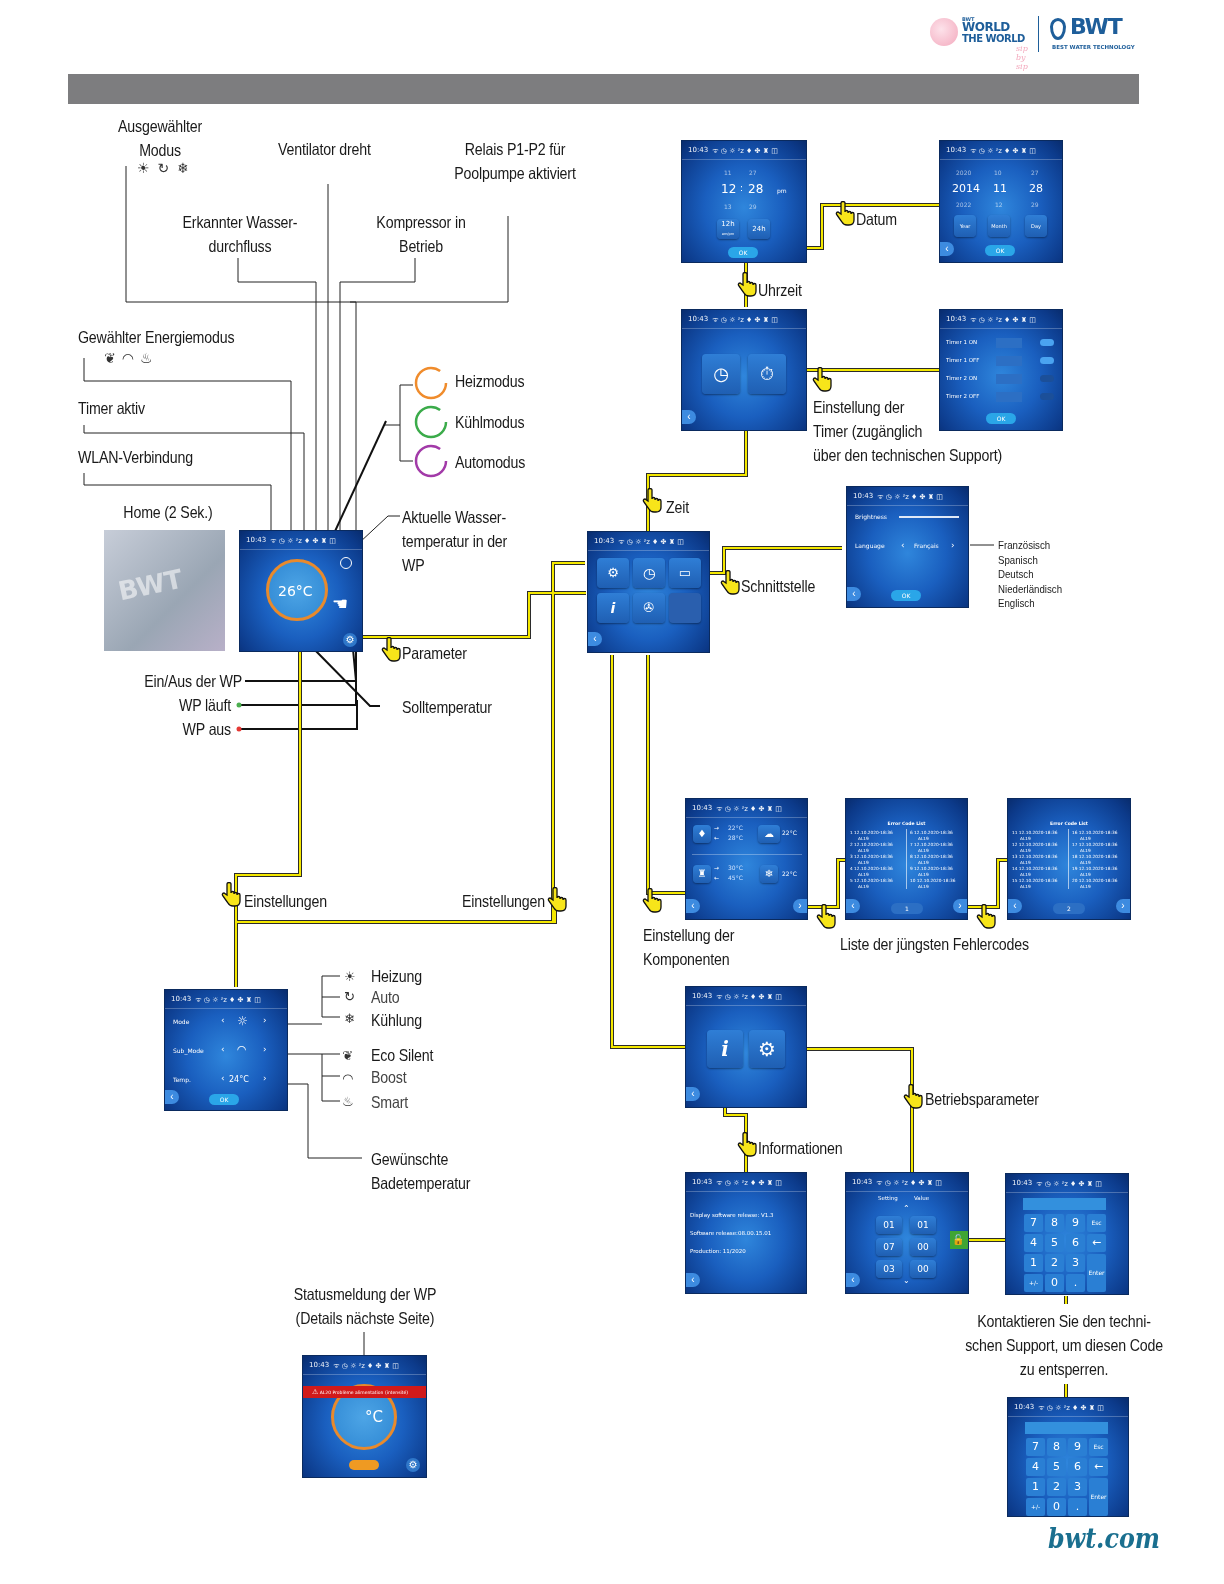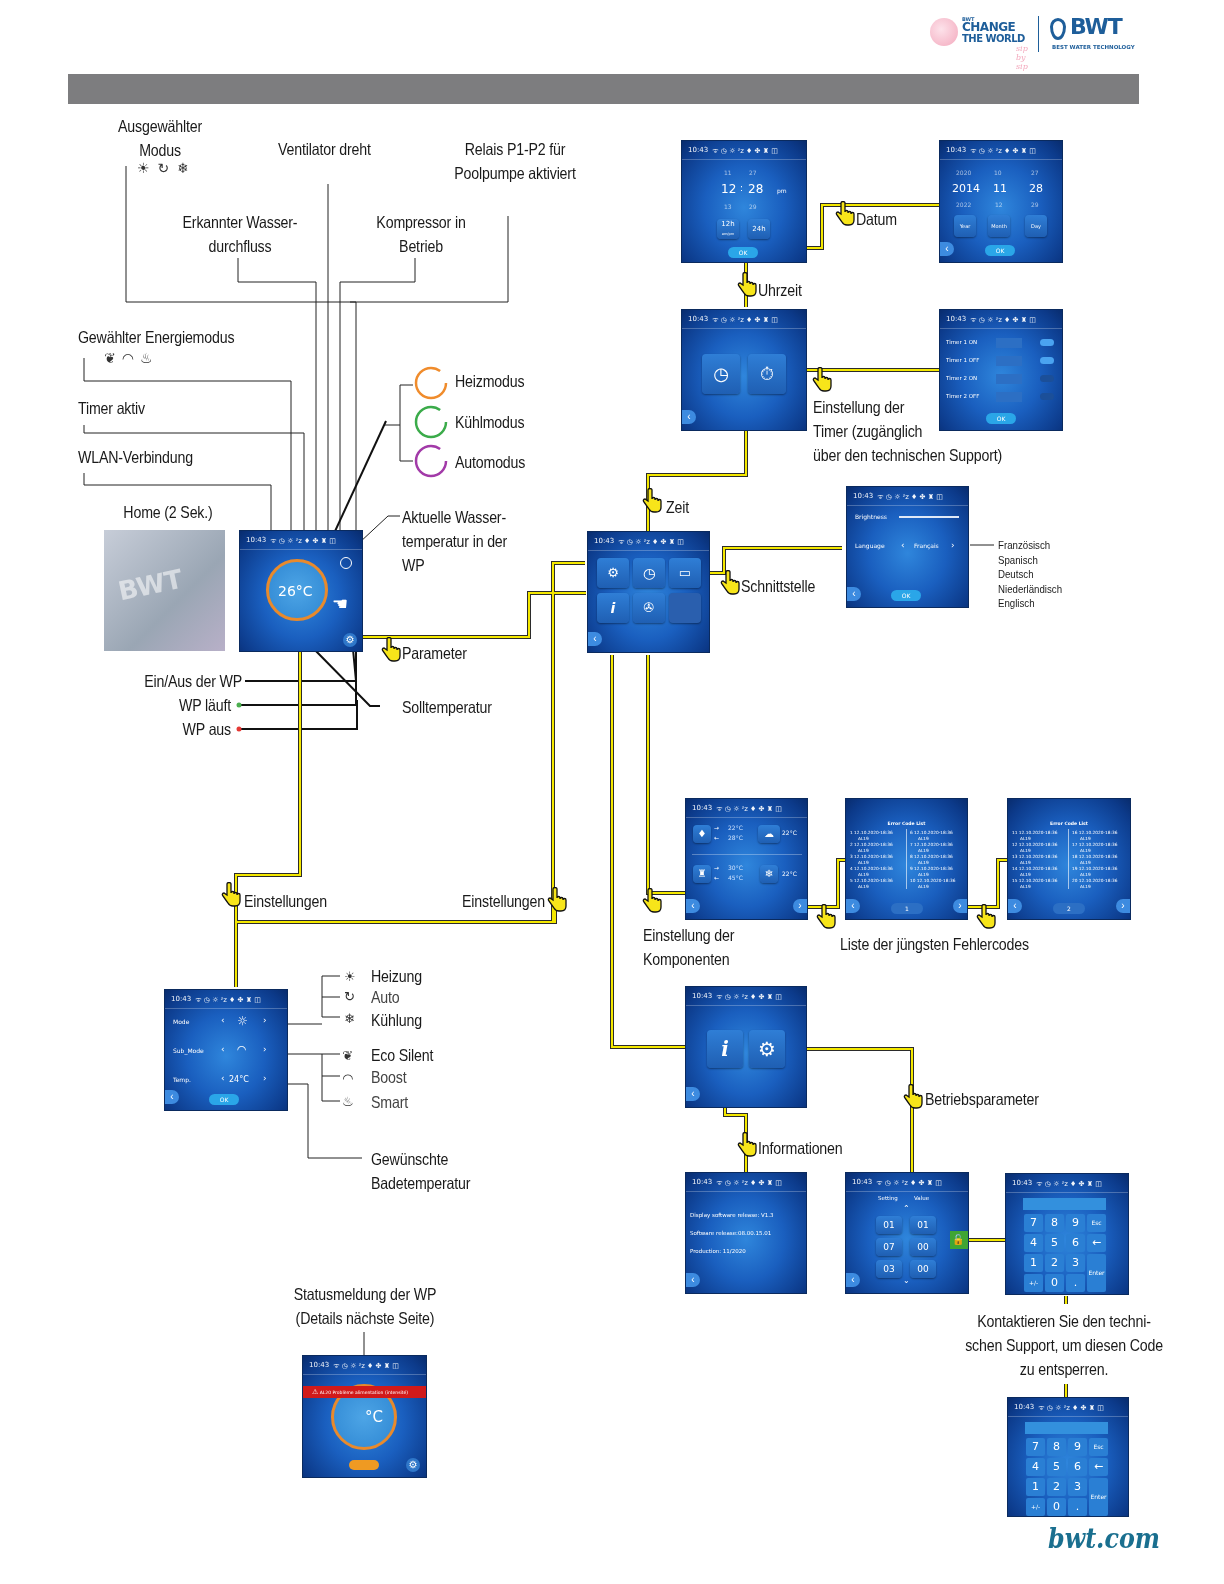--- a/index.html
+++ b/index.html
@@ -23,21 +23,21 @@
   .hand{position:absolute;width:22px;height:26px;}
   .key{position:absolute;background:#2a7fd4;color:#fff;font-family:"DejaVu Sans",sans-serif;font-size:11px;text-align:center;line-height:18px;width:19px;height:18px;border-radius:2px;}
   .ico{font-family:"DejaVu Sans",sans-serif;}
 </style>
 </head>
 <body>
 
 <div class="abs" style="left:930px;top:14px;width:100px;height:42px;">
   <div class="abs" style="left:0;top:4px;width:28px;height:28px;border-radius:50%;background:radial-gradient(circle at 40% 40%,#fde2ea,#f3a9bd);"></div>
   <div class="abs" style="left:32px;top:2px;font-family:'DejaVu Sans',sans-serif;font-size:5px;font-weight:bold;color:#1e5e9a;">BWT</div>
-  <div class="abs" style="left:32px;top:8px;font-family:'DejaVu Sans',sans-serif;font-size:12px;font-weight:bold;color:#1e5e9a;line-height:11px;letter-spacing:-0.5px;">CHANGE</div>
+  <div class="abs" style="left:32px;top:8px;font-family:'DejaVu Sans',sans-serif;font-size:12px;font-weight:bold;color:#1e5e9a;line-height:11px;letter-spacing:-0.5px;">WORLD</div>
   <div class="abs" style="left:32px;top:19px;font-family:'DejaVu Sans',sans-serif;font-size:10px;font-weight:bold;color:#1e5e9a;line-height:11px;letter-spacing:-0.5px;">THE WORLD</div>
   <div class="abs" style="left:52px;top:30px;font-family:'DejaVu Serif',serif;font-style:italic;font-size:8px;color:#f3a9bd;margin-left:34px;">sip by sip</div>
 </div>
 <div class="abs" style="left:1038px;top:16px;width:1px;height:36px;background:#1e5e9a;"></div>
 <div class="abs" style="left:1050px;top:16px;width:95px;height:40px;">
   <div class="abs" style="left:0;top:2px;width:16px;height:22px;border:3px solid #1e5e9a;border-radius:50% 50% 50% 50%/40% 40% 60% 60%;box-sizing:border-box;"></div>
   <div class="abs" style="left:20px;top:-2px;font-family:'DejaVu Sans',sans-serif;font-weight:bold;font-size:22px;color:#1e5e9a;letter-spacing:-1px;">BWT</div>
   <div class="abs" style="left:2px;top:28px;font-family:'DejaVu Sans',sans-serif;font-weight:bold;font-size:5.5px;color:#1e5e9a;">BEST WATER TECHNOLOGY</div>
 </div>
 <div class="header-bar"></div>

